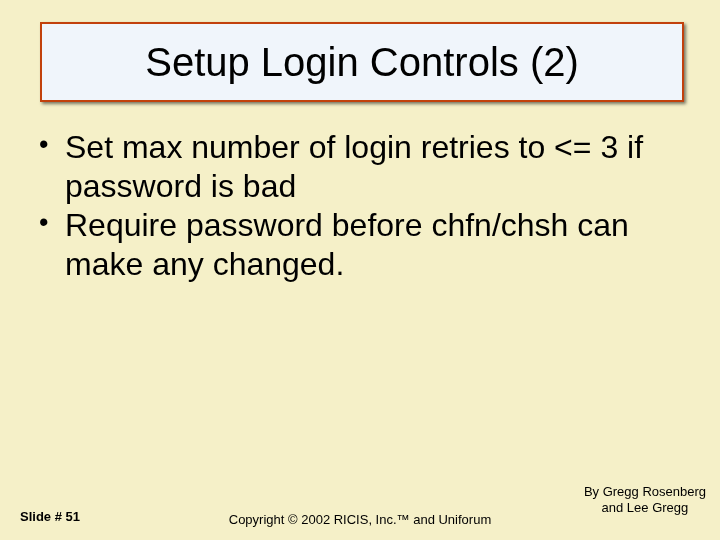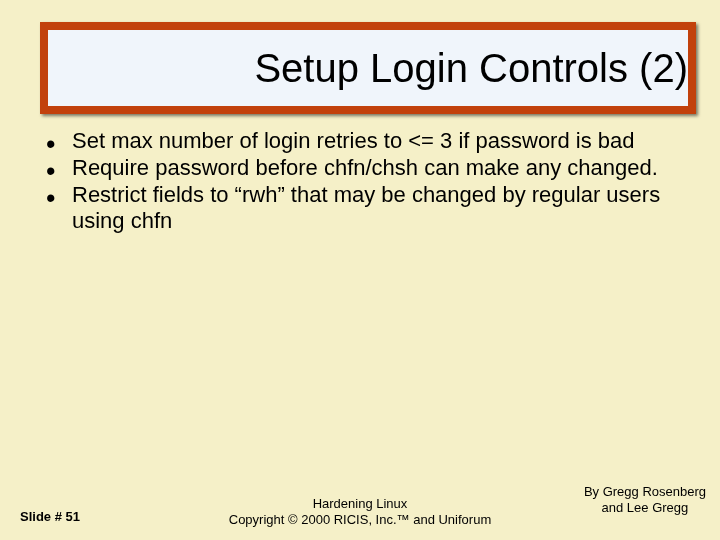--- a/index.html
+++ b/index.html
@@ -14,37 +14,37 @@
     position: relative;
     overflow: hidden;
   }
   .title-box {
     position: absolute;
     left: 40px;
     top: 22px;
     width: 640px;
     height: 76px;
     background: #f0f5fb;
-    border: 8px solid #c2410c;
+    border: 2px solid #c2410c;
     box-shadow: 2px 2px 3px rgba(0,0,0,0.5);
     display: flex;
     align-items: center;
-    justify-content: flex-end;
+    justify-content: center;
   }
   .title-text {
     font-size: 40px;
     color: #000;
     white-space: nowrap;
   }
   .content {
     position: absolute;
-    left: 44px;
+    left: 37px;
     top: 128px;
     width: 636px;
-    font-size: 22px;
+    font-size: 32px;
     line-height: 1.22;
     color: #000;
   }
   ul.bullets {
     list-style: none;
     margin: 0;
     padding: 0;
   }
   ul.bullets li {
     position: relative;
@@ -95,27 +95,25 @@
 <body>
 
 <div class="title-box">
   <div class="title-text">Setup Login Controls (2)</div>
 </div>
 
 <div class="content">
   <ul class="bullets">
     <li>Set max number of login retries to &lt;= 3 if password is bad</li>
     <li>Require password before chfn/chsh can make any changed.</li>
-    <li>Restrict fields to “rwh” that may be changed by regular users using chfn</li>
   </ul>
 </div>
 
 <div class="footer">
   <div class="footer-left">Slide # 51</div>
   <div class="footer-center">
-    <div>Hardening Linux</div>
-    <div>Copyright © 2000 RICIS, Inc.™ and Uniforum</div>
+    <div>Copyright © 2002 RICIS, Inc.™ and Uniforum</div>
   </div>
   <div class="footer-right">
     <div>By Gregg Rosenberg</div>
     <div>and Lee Gregg</div>
   </div>
 </div>
 
 </body></html>

